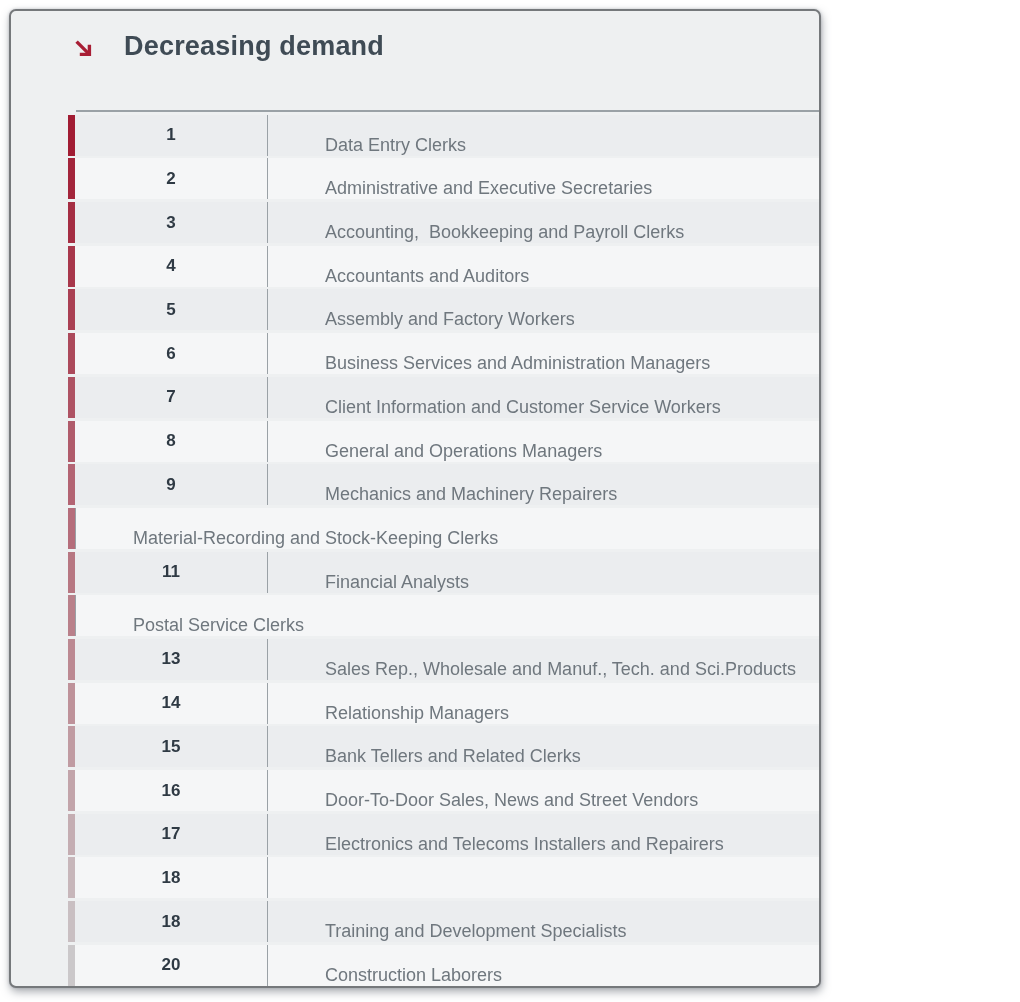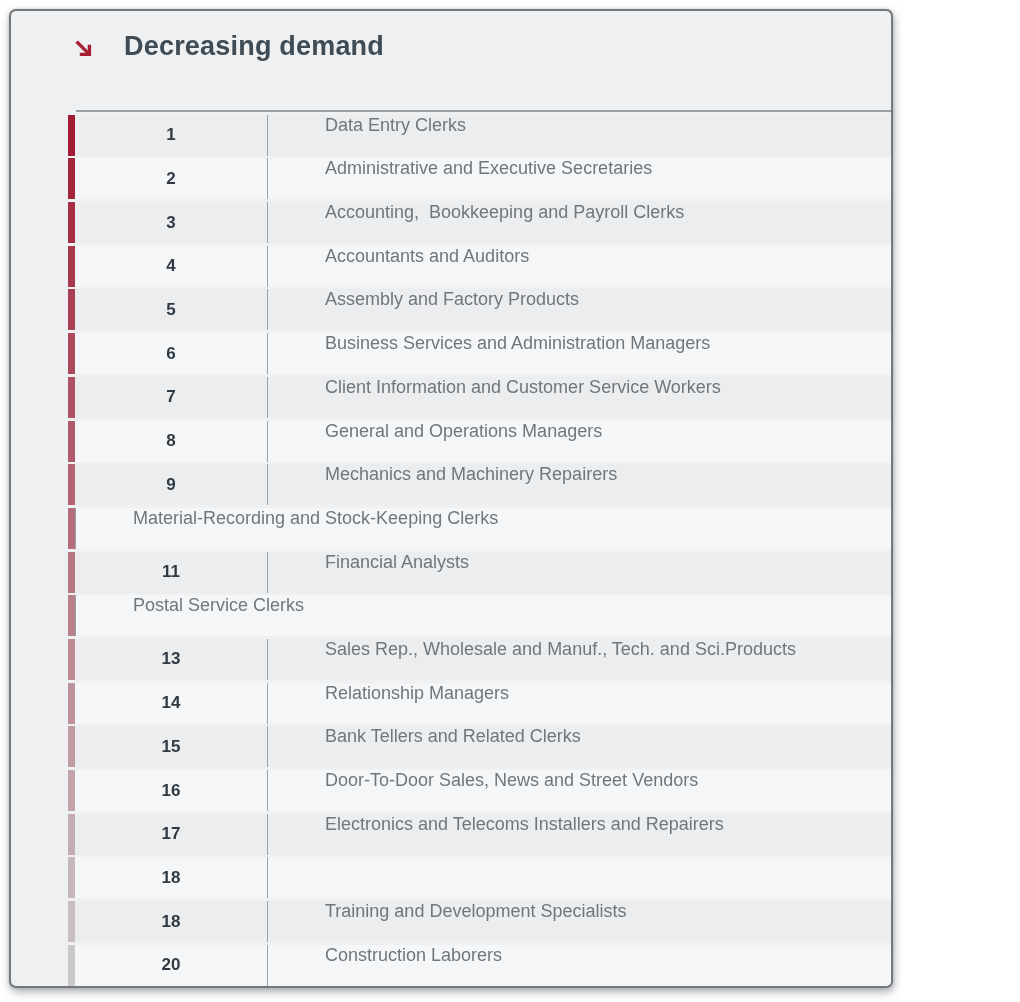--- a/index.html
+++ b/index.html
@@ -8,21 +8,21 @@
     width: 1020px;
     height: 1002px;
     background: #ffffff;
     font-family: "Liberation Sans", sans-serif;
     overflow: hidden;
   }
   .frame {
     position: absolute;
     left: 9px;
     top: 9px;
-    width: 884px;
+    width: 812px;
     height: 979px;
     box-sizing: border-box;
     background: #eef0f1;
     border: 2px solid #75787b;
     border-radius: 7px;
     box-shadow: 1px 4px 9px rgba(90, 95, 105, 0.50), 0 0 3px rgba(110, 115, 125, 0.35);
     overflow: hidden;
   }
   .header {
     position: absolute;
@@ -78,21 +78,21 @@
     font-weight: 700;
     color: #2f3a44;
   }
   .divider {
     flex: 0 0 1px;
     background: #9aa1a6;
   }
   .label-cell {
     flex: 1;
     display: flex;
-    align-items: flex-start;
+    align-items: flex-end;
     padding-left: 57px;
   }
   .label {
     font-size: 18px;
     color: #6f777e;
     white-space: pre;
   }
 </style>
 </head>
 <body>
@@ -156,21 +156,21 @@
     </div>
   </div>
 
   <div class="row">
     <span class="bar" style="background: rgb(170, 64, 83);"></span>
     <div class="rank-cell">
       <span class="rank">5</span>
     </div>
     <div class="divider"></div>
     <div class="label-cell">
-      <span class="label">Assembly and Factory Products</span>
+      <span class="label">Assembly and Factory Workers</span>
     </div>
   </div>
 
   <div class="row">
     <span class="bar" style="background: rgb(172, 73, 91);"></span>
     <div class="rank-cell">
       <span class="rank">6</span>
     </div>
     <div class="divider"></div>
     <div class="label-cell">

